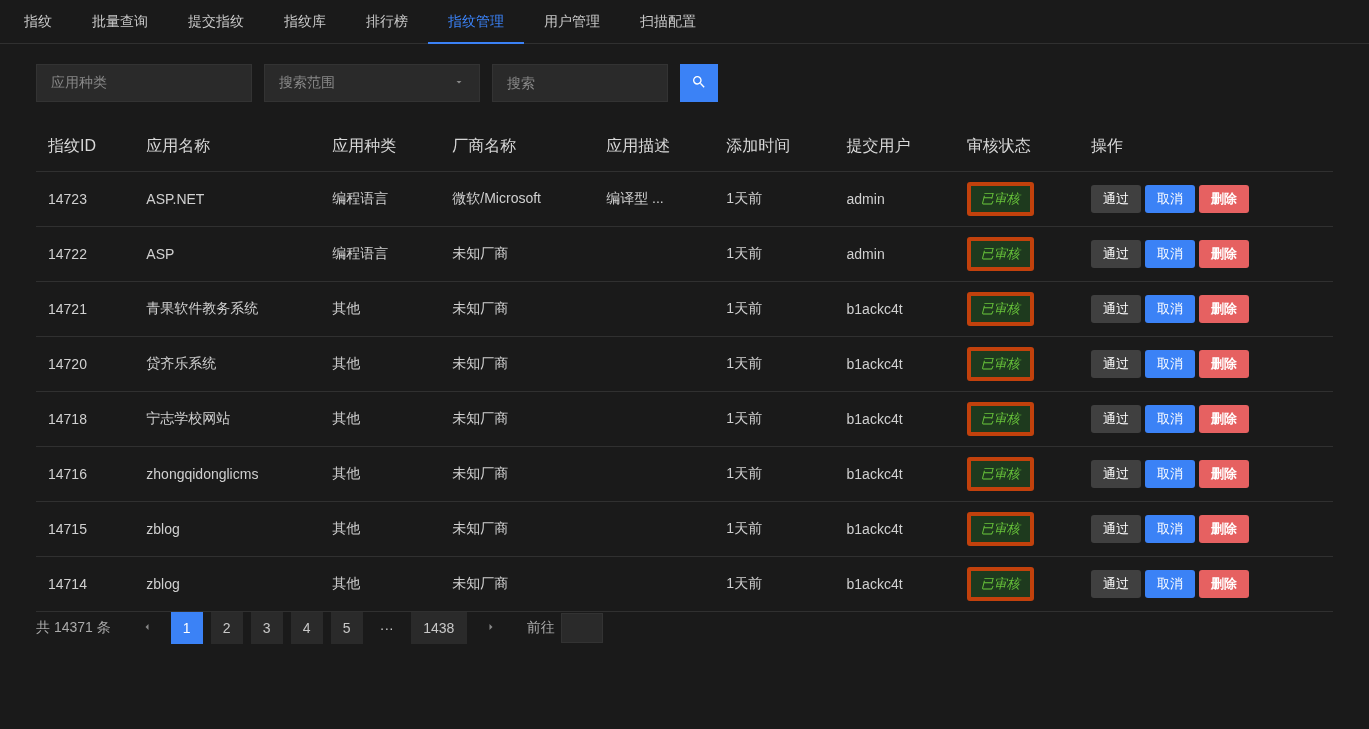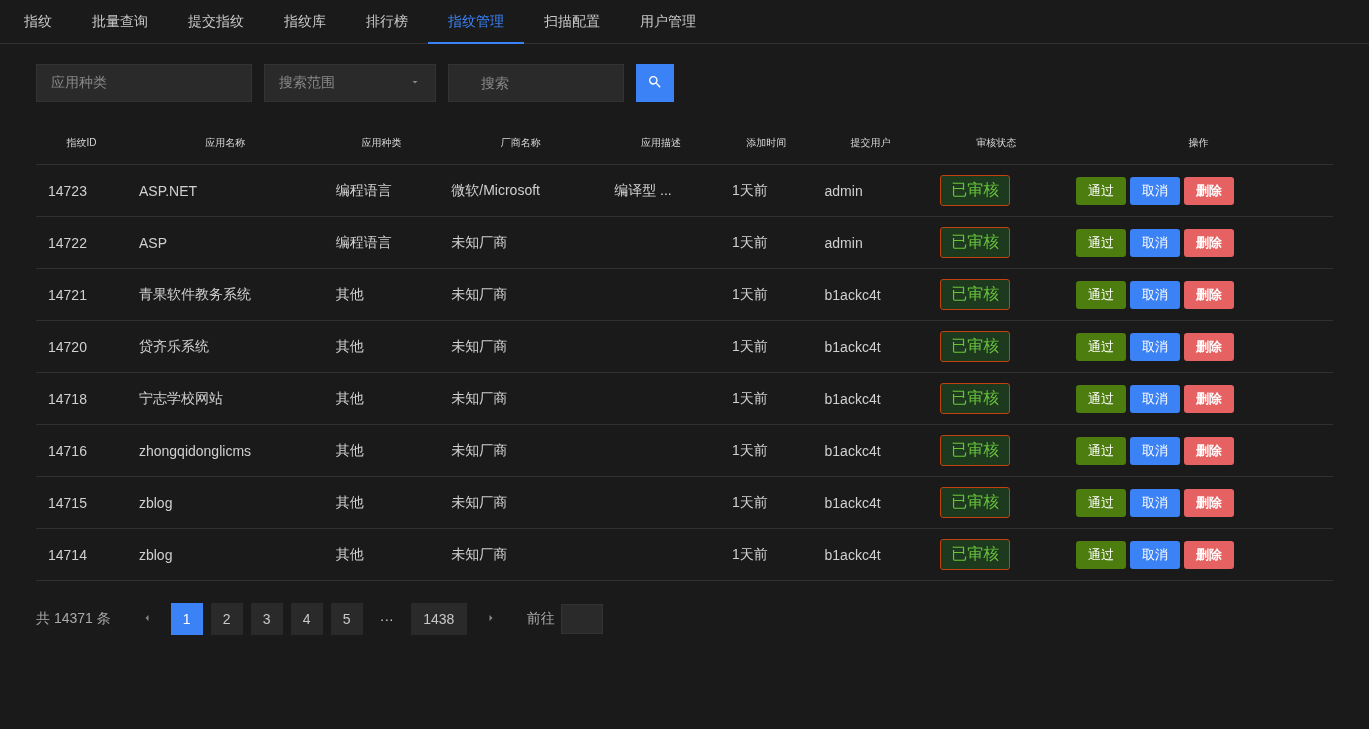--- a/index.html
+++ b/index.html
@@ -5,57 +5,57 @@
     * { margin: 0; padding: 0; box-sizing: border-box; }
     body { background: #1a1a1a; color: #c8c8c8; font-family: -apple-system, "PingFang SC", "Microsoft YaHei", sans-serif; font-size: 14px; }
     .nav { display: flex; border-bottom: 1px solid #303030; height: 44px; align-items: stretch; padding: 0 4px; }
     .nav-item { padding: 0 20px; display: flex; align-items: center; color: #c8c8c8; cursor: pointer; position: relative; }
     .nav-item.active { color: #3b82f6; }
     .nav-item.active::after { content: ""; position: absolute; left: 0; right: 0; bottom: -1px; height: 2px; background: #3b82f6; }
     .content { padding: 20px 36px; }
     .filters { display: flex; gap: 12px; margin-bottom: 20px; align-items: center; }
     .input-box, .select-box { background: #2a2a2a; border: 1px solid #333; color: #888; padding: 0 14px; height: 38px; display: flex; align-items: center; font-size: 14px; }
     .category-box { width: 216px; }
-    .select-box { width: 172px; justify-content: space-between; cursor: pointer; }
-    .search-input { width: 176px; background: #2a2a2a; border: 1px solid #333; color: #c8c8c8; padding: 0 32px; height: 38px; font-size: 14px; outline: none; }
+    .select-box { width: 216px; justify-content: space-between; cursor: pointer; }
+    .search-input { width: 176px; background: #2a2a2a; border: 1px solid #333; color: #c8c8c8; padding: 0 14px; height: 38px; font-size: 14px; outline: none; }
     .search-input::placeholder { color: #888; }
     .btn-search { width: 38px; height: 38px; background: #3b82f6; border: none; display: flex; align-items: center; justify-content: center; cursor: pointer; }
     .btn-search svg { width: 16px; height: 16px; fill: #fff; }
     .chevron svg { width: 12px; height: 12px; fill: #888; }
     .table { width: 100%; border-collapse: collapse; }
-    .table th { text-align: center; font-weight: 500; color: #d8d8d8; padding: 14px 12px; border-bottom: 1px solid #303030; font-size: 10px; }
+    .table th { text-align: left; font-weight: 500; color: #d8d8d8; padding: 14px 12px; border-bottom: 1px solid #303030; font-size: 16px; }
     .table td { padding: 10px 12px; border-bottom: 1px solid #303030; color: #d0d0d0; font-size: 14px; vertical-align: middle; }
-    .tag-audited { display: inline-block; background: #1e3a1e; color: #67c23a; padding: 4px 10px; font-size: 16px; border-radius: 3px; border: 1px solid #c2410c; }
+    .tag-audited { display: inline-block; background: #1e3a1e; color: #67c23a; padding: 4px 10px; font-size: 13px; border-radius: 3px; border: 4px solid #c2410c; font-style: italic; }
     .btn { display: inline-block; padding: 5px 12px; font-size: 13px; border-radius: 3px; border: none; cursor: pointer; color: #fff; margin-right: 4px; }
-    .btn-pass { background: #4d7c0f; }
+    .btn-pass { background: #404040; }
     .btn-cancel { background: #3b82f6; }
     .btn-delete { background: #e66161; font-weight: bold; }
-    .pager { display: flex; align-items: center; gap: 8px; margin-top: 22px; color: #aaa; font-size: 14px; }
+    .pager { display: flex; align-items: center; gap: 8px; color: #aaa; font-size: 14px; }
     .pager .total { margin-right: 12px; }
     .pg { width: 32px; height: 32px; display: flex; align-items: center; justify-content: center; cursor: pointer; background: #2a2a2a; color: #c8c8c8; font-size: 14px; }
     .pg.arrow { background: transparent; }
     .pg.arrow svg { width: 12px; height: 12px; fill: #888; }
     .pg.active { background: #3b82f6; color: #fff; }
     .pg.ellipsis { background: transparent; cursor: default; }
     .jump { display: flex; align-items: center; gap: 6px; margin-left: 12px; }
     .jump input { width: 42px; height: 30px; background: #2a2a2a; border: 1px solid #333; color: #c8c8c8; text-align: center; font-size: 14px; outline: none; }
     .actions { white-space: nowrap; }
   </style>
 </head>
 <body>
 
 <div class="nav" id="nav">
     <div class="nav-item">指纹</div>
     <div class="nav-item">批量查询</div>
     <div class="nav-item">提交指纹</div>
     <div class="nav-item">指纹库</div>
     <div class="nav-item">排行榜</div>
     <div class="nav-item active">指纹管理</div>
+    <div class="nav-item">用户管理</div>
     <div class="nav-item">扫描配置</div>
-    <div class="nav-item">用户管理</div>
   </div>
 
 <div class="content">
 
   <div class="filters">
     <div class="input-box category-box">
       <span>应用种类</span>
     </div>
     <div class="select-box">
       <span>搜索范围</span>

